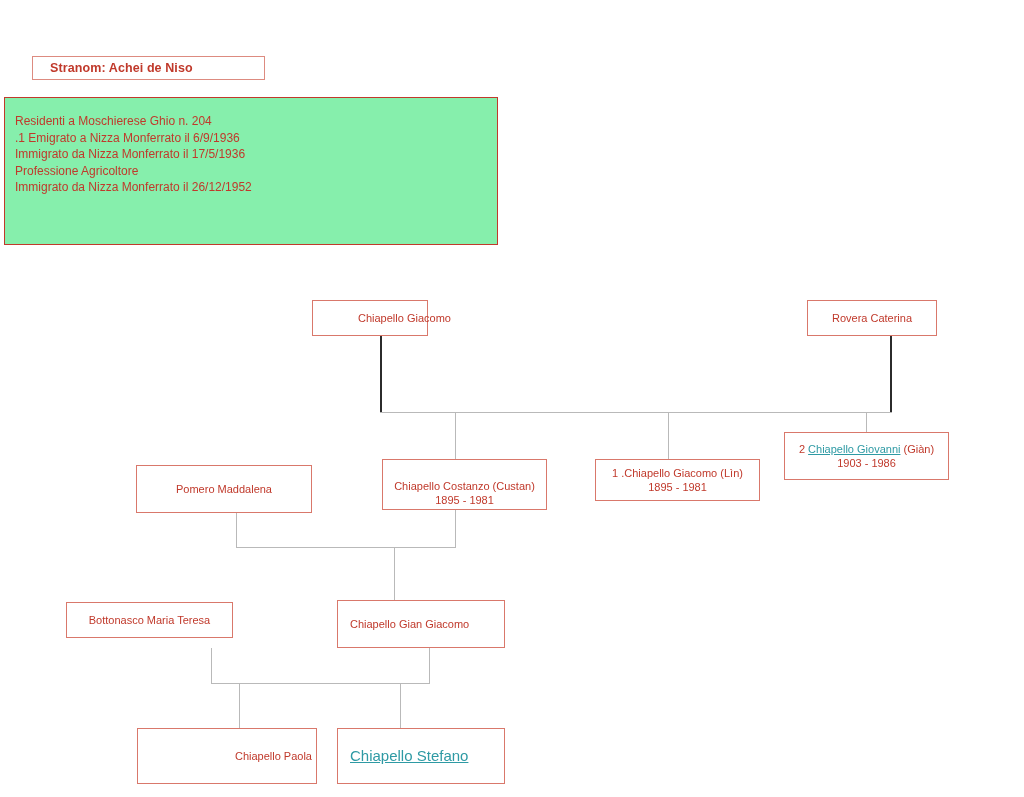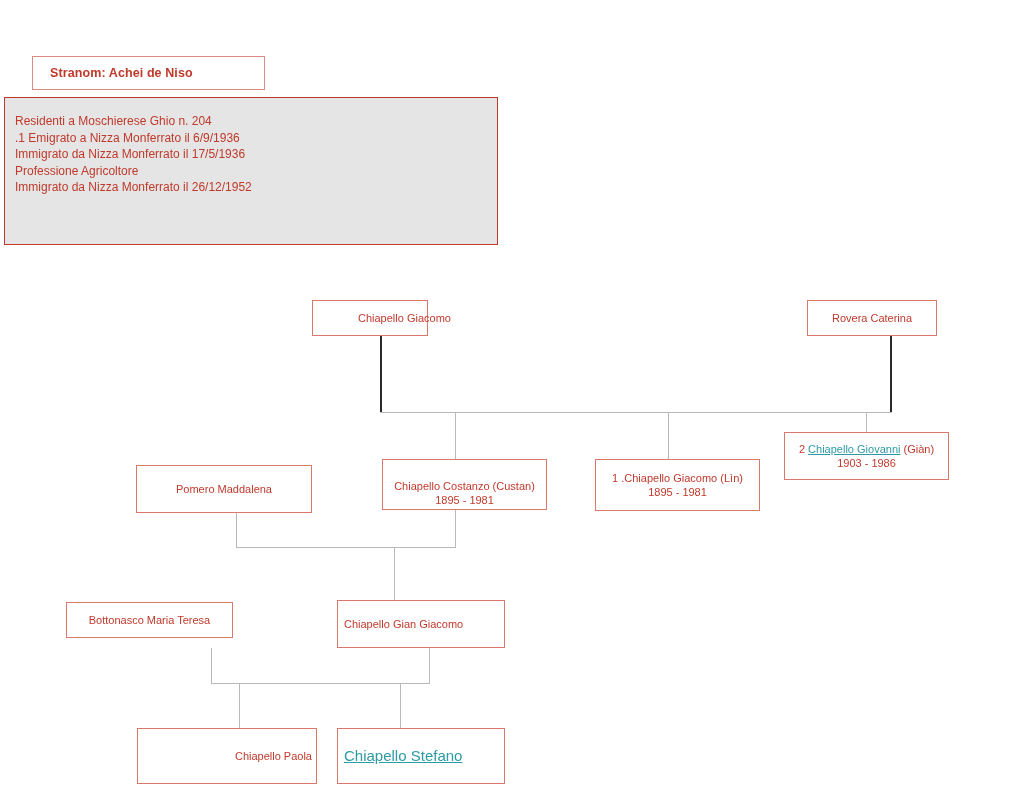--- a/index.html
+++ b/index.html
@@ -38,21 +38,21 @@
   }
   .node .lines { width: 100%; }
   .node .l1, .node .l2 { display: block; white-space: nowrap; }
 
   
   #title-box {
     position: absolute;
     left: 32px;
     top: 56px;
     width: 233px;
-    height: 34px;
+    height: 24px;
     border: 1px solid #dd8b80;
     background: #ffffff;
     display: flex;
     align-items: center;
     padding-left: 17px;
   }
   #title-box .ttl {
     font-size: 12.5px;
     font-weight: bold;
     color: #c0392b;
@@ -61,21 +61,21 @@
   }
 
   
   #notes-box {
     position: absolute;
     left: 4px;
     top: 97px;
     width: 494px;
     height: 148px;
     border: 1px solid #c0392b;
-    background: #e5e5e5;
+    background: #86efac;
     padding: 15px 0 0 10px;
   }
   #notes-box .note-line {
     display: block;
     font-size: 12px;
     line-height: 16.6px;
     color: #c0392b;
     white-space: nowrap;
   }
 
@@ -92,21 +92,21 @@
   
   .hl {
     color: #2e9aa4;
     text-decoration: underline;
   }
   .hl-solo {
     color: #2e9aa4;
     text-decoration: underline;
     font-size: 15px;
   }
-  .node.lalign { justify-content: flex-start; padding-left: 6px; }
+  .node.lalign { justify-content: flex-start; padding-left: 12px; }
 </style>
 </head>
 <body>
 
 <div id="canvas">
 
   <div id="title-box">
     <span class="ttl">Stranom: Achei de Niso</span>
   </div>
 
@@ -154,21 +154,21 @@
     </span>
   </div>
 
   <div class="node" style="left:382px; top:459px; width:165px; height:51px;align-items:flex-end;">
     <span class="lines">
       <span class="l1">Chiapello Costanzo (Custan)</span>
       <span class="l2">1895 - 1981</span>
     </span>
   </div>
 
-  <div class="node" style="left:595px; top:459px; width:165px; height:52px;">
+  <div class="node" style="left:595px; top:459px; width:165px; height:42px;">
     <span class="lines">
       <span class="l1"><span>1 .</span><span>Chiapello Giacomo (Lìn)</span></span>
       <span class="l2">1895 - 1981</span>
     </span>
   </div>
 
   <div class="node" style="left:784px; top:432px; width:165px; height:48px;">
     <span class="lines">
       <span class="l1"><span>2 </span><a class="hl" href="#">Chiapello Giovanni</a><span> (Giàn)</span></span>
       <span class="l2">1903 - 1986</span>

